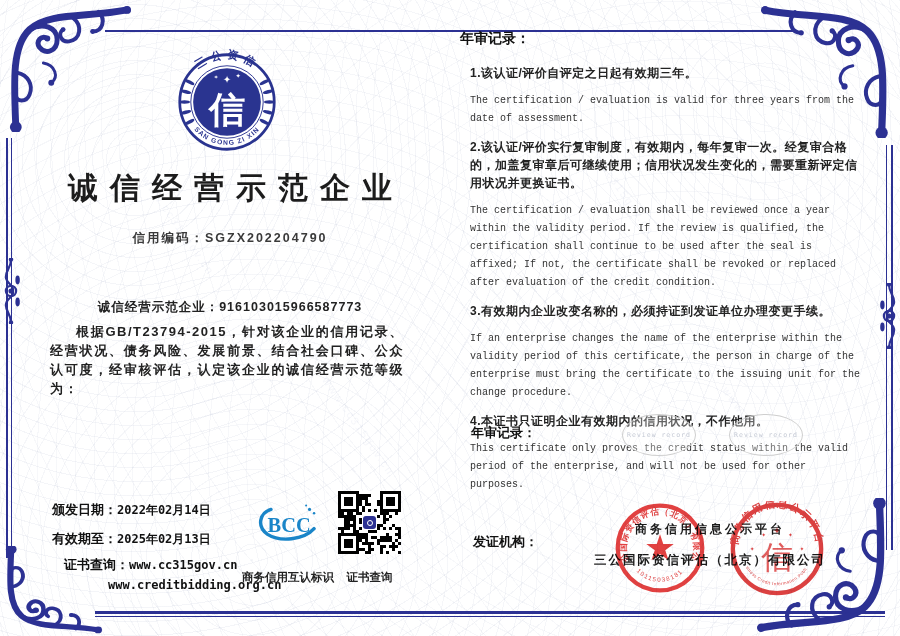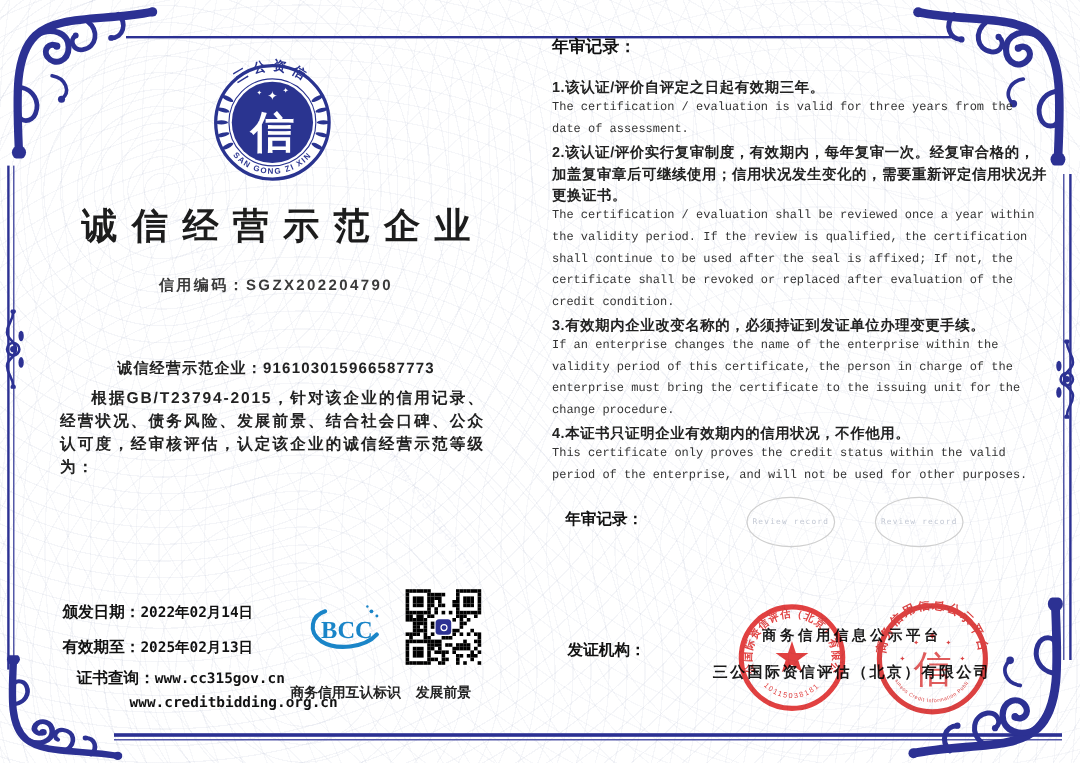--- a/index.html
+++ b/index.html
@@ -20,21 +20,21 @@
   .title{position:absolute;left:40px;top:168px;width:380px;text-align:center;font-size:30px;font-weight:bold;color:#1c1c1c;letter-spacing:12px;text-indent:12px;font-family:"Liberation Serif","DejaVu Serif",serif;}
   .codeline{position:absolute;left:40px;width:380px;text-align:center;font-weight:bold;color:#3a3a3a;}
   .para{position:absolute;left:50px;top:322px;width:354px;font-size:13px;line-height:19px;font-weight:bold;color:#222;text-indent:2em;letter-spacing:1.5px;text-align:justify;}
   .grade{position:absolute;left:40px;top:396px;width:380px;text-align:center;font-family:"DejaVu Serif","Liberation Serif",serif;font-size:52px;font-weight:bold;color:#c8232c;letter-spacing:24px;text-indent:24px;}
   .issue-row{position:absolute;font-size:13px;font-weight:bold;color:#111;white-space:nowrap;}
   .issue-row .val{font-family:"DejaVu Sans Mono","Liberation Mono",monospace;font-size:12px;}
   .badge-label{position:absolute;font-size:11.5px;font-weight:bold;color:#222;text-align:center;white-space:nowrap;}
   
   .right-col{position:absolute;left:460px;top:30px;width:414px;color:#222;}
   .right-col h3{margin:0 0 16px 0;font-size:14px;font-weight:bold;color:#111;}
-  .right-col p{margin:0;}
+  .right-col p{margin:10px;}
   .note-zh{font-size:12px;font-weight:bold;line-height:18px;letter-spacing:0.5px;}
   .note-en{font-family:Liberation Mono, monospace;font-size:10px;line-height:18px;color:#333;}
   .section-label{position:absolute;font-size:13px;font-weight:bold;color:#111;white-space:nowrap;}
   .review-oval{position:absolute;width:72px;height:40px;border:1.5px solid #cfcfcf;border-radius:50%;display:flex;align-items:center;justify-content:center;background:rgba(255,255,255,0.3);}
   .review-oval span{font-size:6.5px;color:#c4c9d4;letter-spacing:1px;font-family:"DejaVu Sans Mono","Liberation Mono",monospace;}
   .issuer-text{position:absolute;font-weight:bold;color:#1a1a1a;text-align:center;white-space:nowrap;z-index:1;}
   .seal{position:absolute;z-index:2;mix-blend-mode:multiply;opacity:0.92;}
   
   .qr{position:absolute;left:338px;top:491px;width:63px;height:63px;background:#fff;}
   .qr i{position:absolute;width:3px;height:3px;background:#000;}
@@ -444,21 +444,21 @@
       <i style="left:9px;top:60px"></i>
       <i style="left:12px;top:60px"></i>
       <i style="left:15px;top:60px"></i>
       <i style="left:18px;top:60px"></i>
       <i style="left:27px;top:60px"></i>
       <i style="left:30px;top:60px"></i>
       <i style="left:42px;top:60px"></i>
       <i style="left:48px;top:60px"></i>
       <i style="left:60px;top:60px"></i>
     </div>
-  <div class="badge-label" style="left:338px;top:570px;width:63px;">发展前景</div>
+  <div class="badge-label" style="left:338px;top:570px;width:63px;">证书查询</div>
 
   <div class="right-col">
     <h3>年审记录：</h3>
     <p class="note-zh">1.该认证/评价自评定之日起有效期三年。</p>
     <p class="note-en">The certification / evaluation is valid for three years from the date of assessment.</p>
     <p class="note-zh">2.该认证/评价实行复审制度，有效期内，每年复审一次。经复审合格的，加盖复审章后可继续使用；信用状况发生变化的，需要重新评定信用状况并更换证书。</p>
     <p class="note-en">The certification / evaluation shall be reviewed once a year within the validity period. If the review is qualified,  the certification shall continue to be used after the seal is affixed; If not, the certificate shall be revoked or replaced after evaluation of the credit condition.</p>
     <p class="note-zh">3.有效期内企业改变名称的，必须持证到发证单位办理变更手续。</p>
     <p class="note-en">If an enterprise changes the name of the enterprise within the validity period of this certificate, the person in charge of the enterprise must bring the certificate to the issuing unit for the change procedure.</p>
     <p class="note-zh">4.本证书只证明企业有效期内的信用状况，不作他用。</p>

